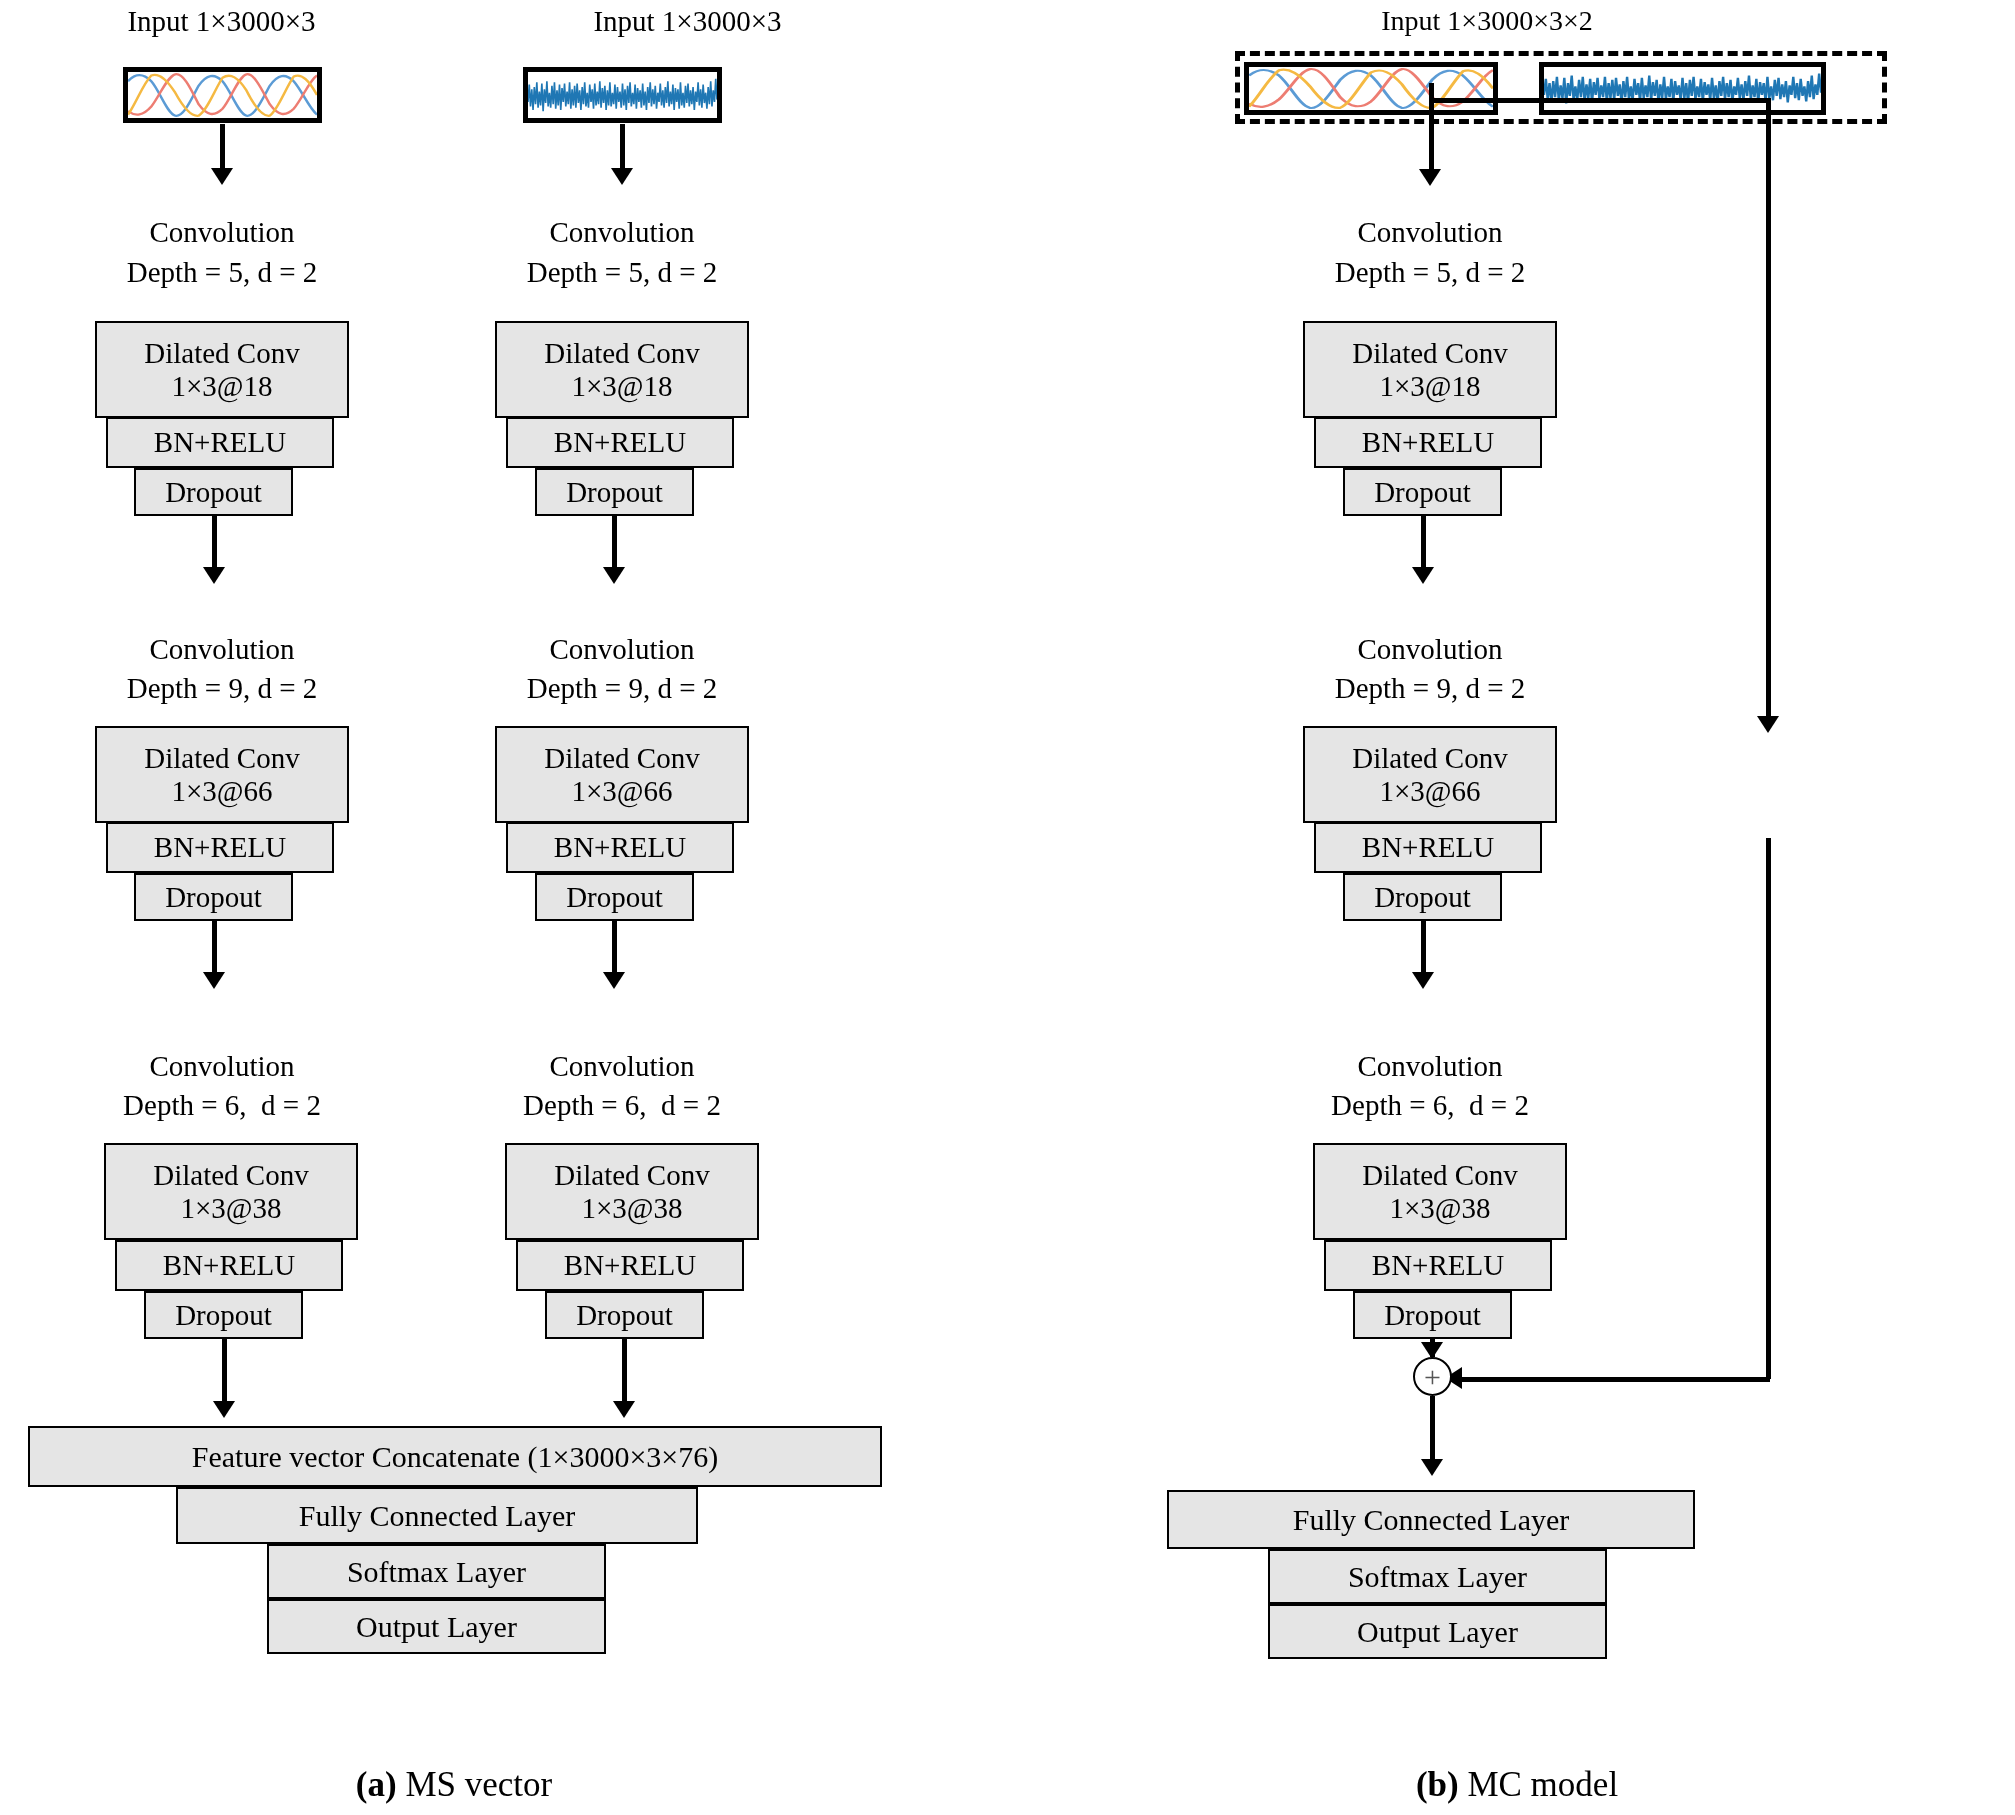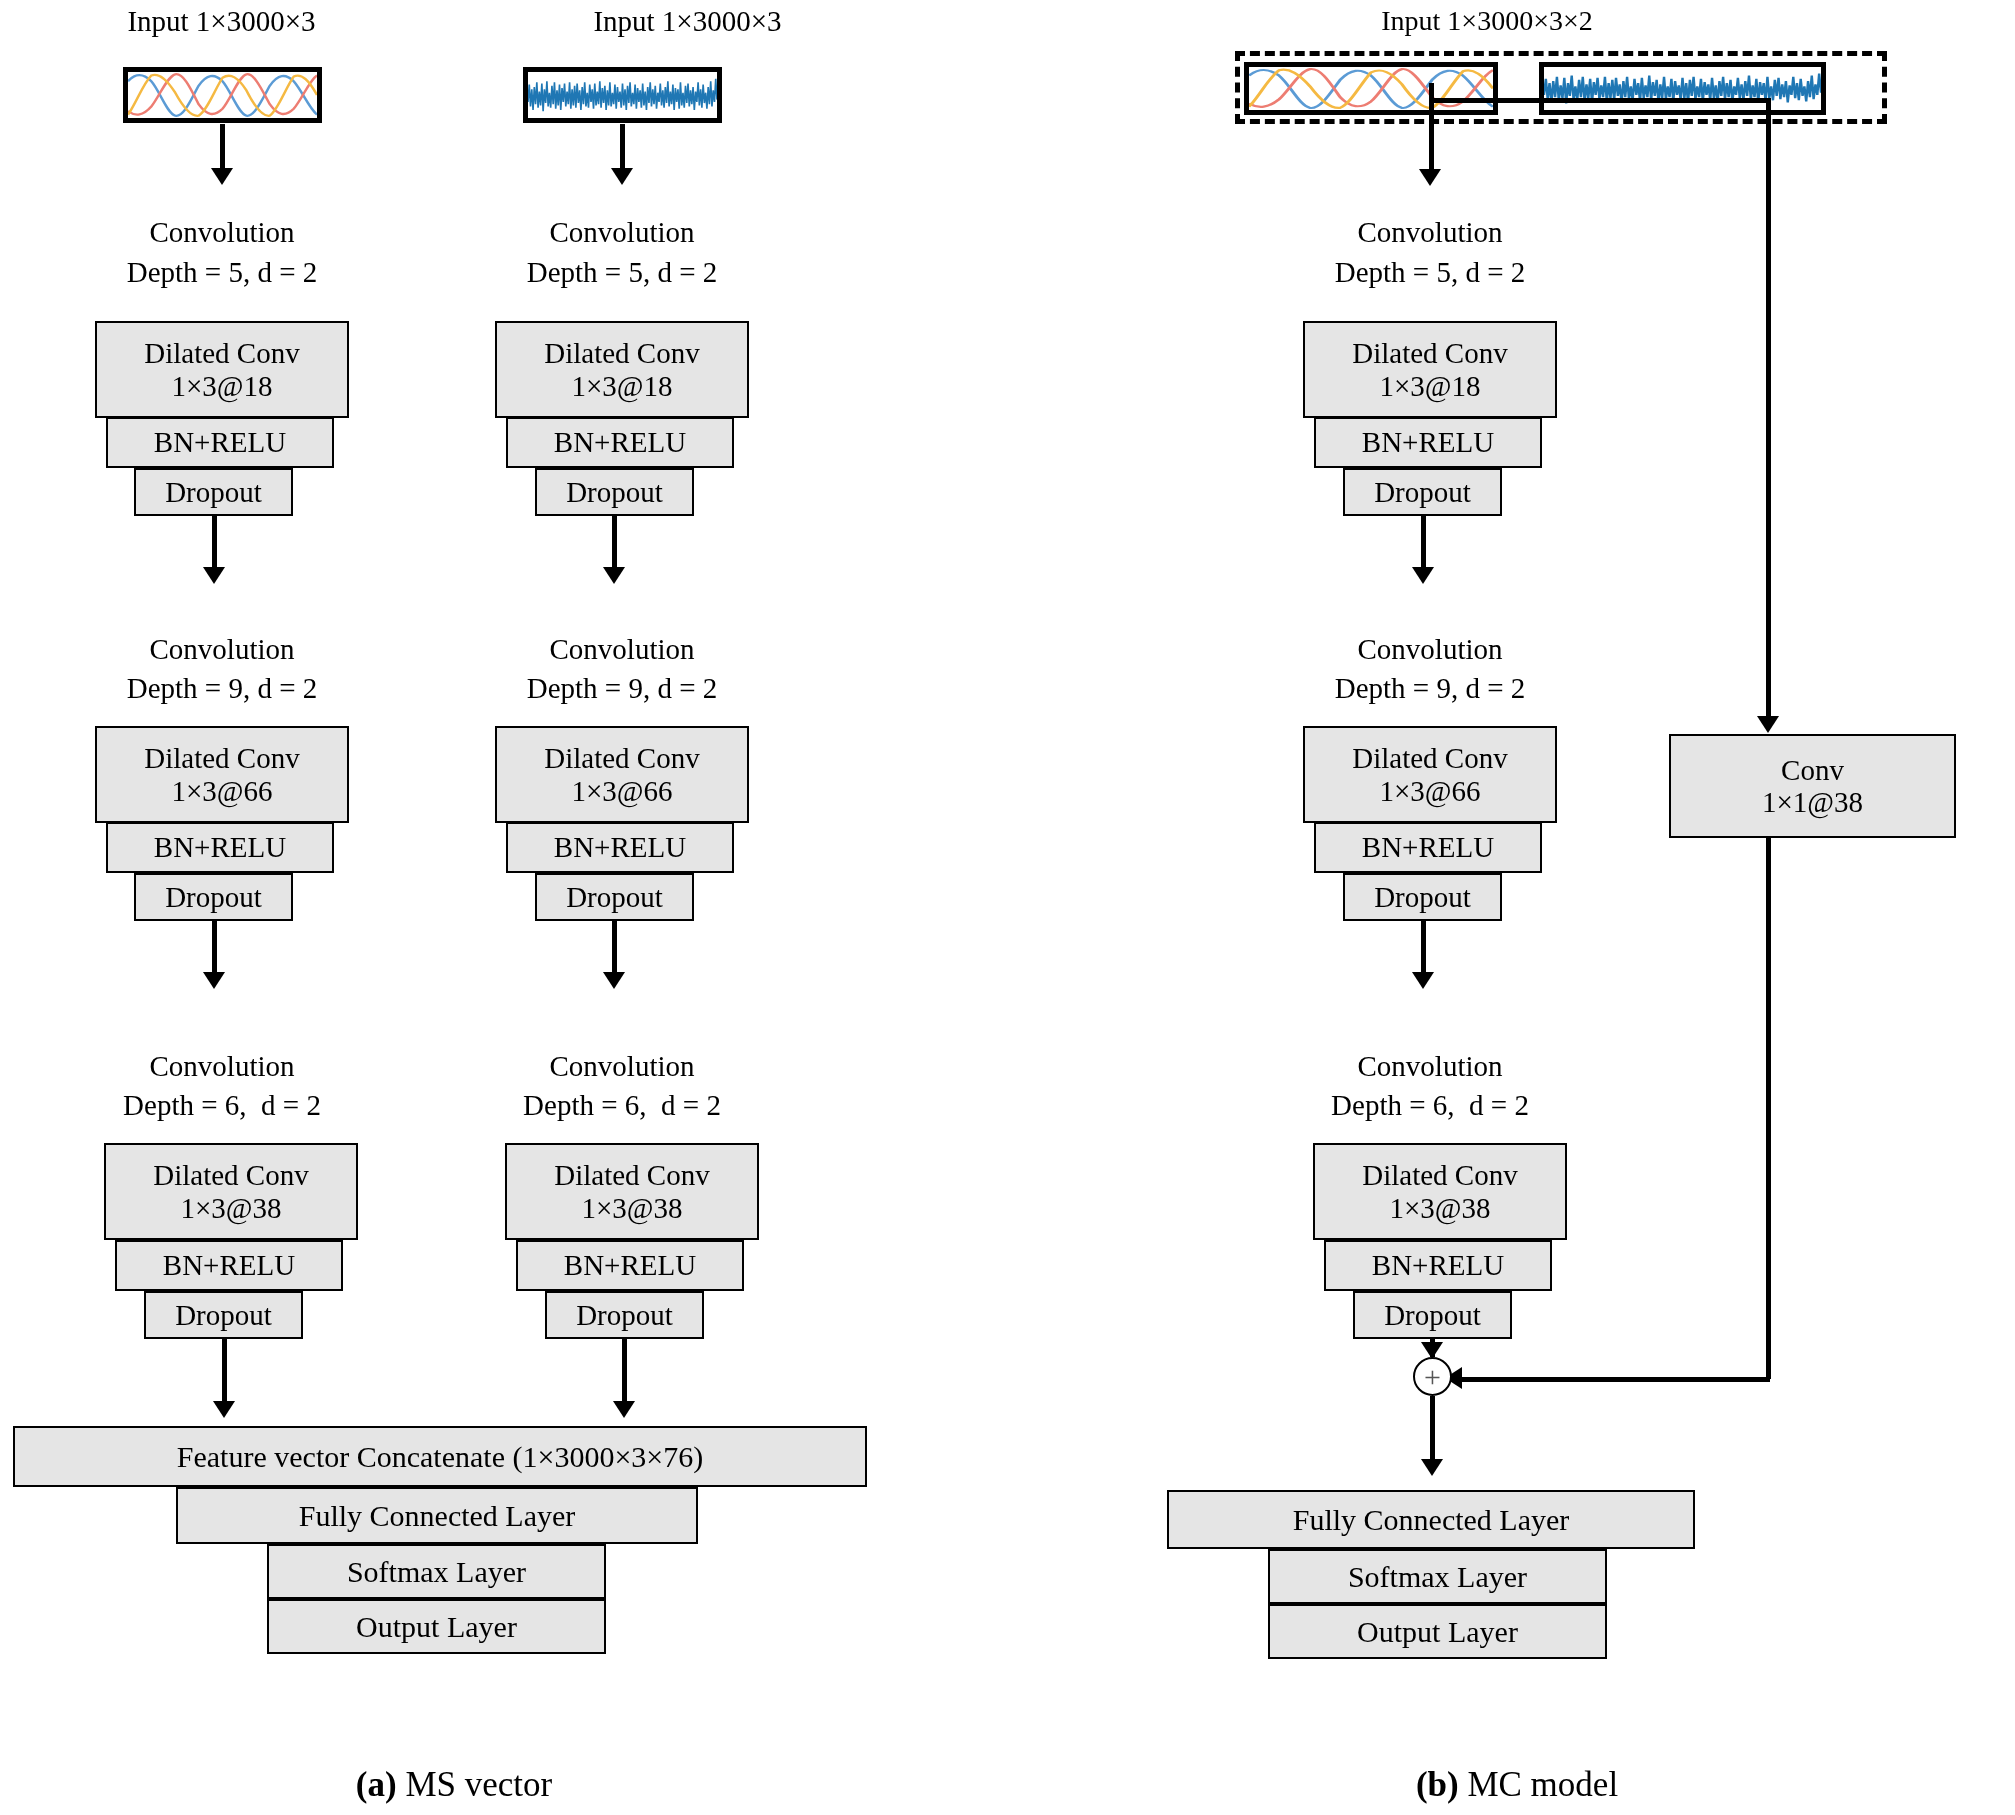--- a/index.html
+++ b/index.html
@@ -150,21 +150,21 @@
   </div>
   <div class="box" style="left:516px;top:1240px;width:228px;height:51px;font-size:29px;">
     <span>BN+RELU</span>
   </div>
   <div class="box" style="left:545px;top:1291px;width:159px;height:48px;font-size:29px;">
     <span>Dropout</span>
   </div>
   <div class="vline" style="left:622px;top:1339px;height:65px;"></div>
   <div class="arrowhead" style="left:613px;top:1401px;"></div>
 
-  <div class="box" style="left:13px;top:1426px;width:854px;height:61px;font-size:30px;">
+  <div class="box" style="left:28px;top:1426px;width:854px;height:61px;font-size:30px;">
     <span>Feature vector Concatenate (1×3000×3×76)</span>
   </div>
   <div class="box" style="left:176px;top:1487px;width:522px;height:57px;font-size:30px;">
     <span>Fully Connected Layer</span>
   </div>
   <div class="box" style="left:267px;top:1544px;width:339px;height:55px;font-size:30px;">
     <span>Softmax Layer</span>
   </div>
   <div class="box" style="left:267px;top:1599px;width:339px;height:55px;font-size:30px;">
     <span>Output Layer</span>
@@ -225,24 +225,20 @@
   </div>
   <div class="box" style="left:310px;top:822px;width:228px;height:51px;font-size:29px;">
     <span>BN+RELU</span>
   </div>
   <div class="box" style="left:339px;top:873px;width:159px;height:48px;font-size:29px;">
     <span>Dropout</span>
   </div>
   <div class="vline" style="left:417px;top:921px;height:53px;"></div>
   <div class="arrowhead" style="left:408px;top:972px;"></div>
 
-  <div class="box" style="left:665px;top:734px;width:287px;height:104px;flex-direction:column;font-size:29px;">
-    <span>Conv</span>
-    <span>1×1@38</span>
-  </div>
 
   <div class="vline" style="left:762px;top:838px;height:541px;"></div>
   <div class="hline" style="left:456px;top:1377px;width:310px;"></div>
   <div class="arrowhead-left" style="left:441px;top:1367px;"></div>
 
   <div class="lbl" style="left:263px;top:1050px;width:326px;font-size:29px;">Convolution</div>
   <div class="lbl" style="left:250px;top:1089px;width:352px;font-size:29px;">Depth = 6,  d = 2</div>
   <div class="box" style="left:309px;top:1143px;width:254px;height:97px;flex-direction:column;font-size:29px;">
     <span>Dilated Conv</span>
     <span>1×3@38</span>

